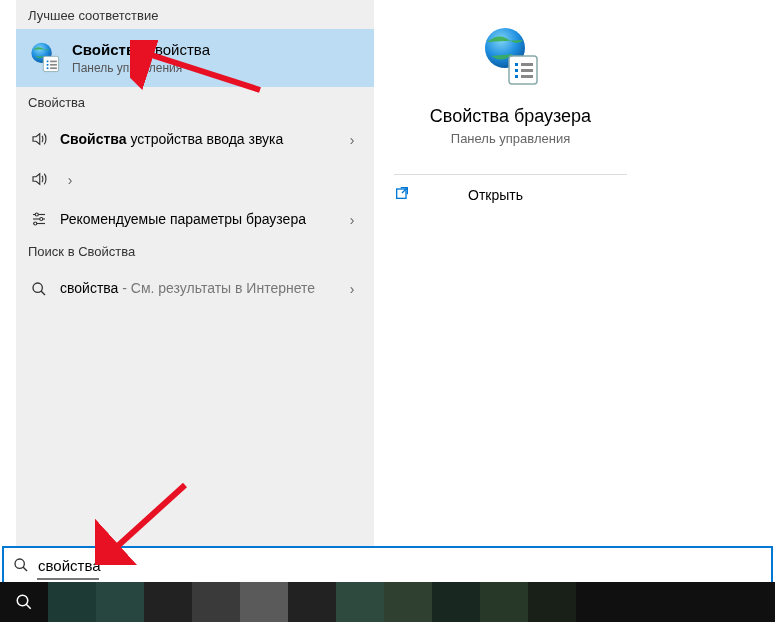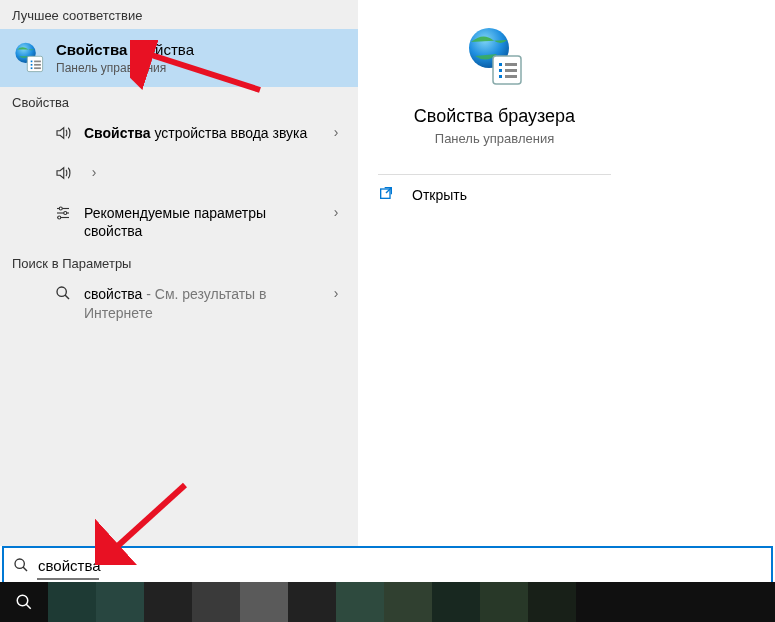--- a/index.html
+++ b/index.html
@@ -1,42 +1,42 @@
 <!DOCTYPE html>
 <html><head>
 <meta charset="utf-8">
 <style>
   * { box-sizing: border-box; margin: 0; padding: 0; font-family: "Segoe UI", Arial, sans-serif; }
   body { width: 775px; height: 622px; position: relative; overflow: hidden; background: #fff; }
 
-  .panel { position: absolute; top: 0; left: 0; width: 631px; height: 546px; display: flex; background: #5eead4; }
+  .panel { position: absolute; top: 0; left: 16px; width: 631px; height: 546px; display: flex; background: #5eead4; }
   .left { width: 358px; background: #efefef; display: flex; flex-direction: column; }
   .right { flex: 1; background: #fff; display: flex; flex-direction: column; }
 
   .section-header { font-size: 13px; color: #333; padding: 8px 12px 6px; }
 
   .best-match { display: flex; align-items: center; padding: 8px 12px; background: #bcdcf4; height: 58px; position: relative; }
   .best-match .icon-wrap { width: 34px; height: 34px; margin-right: 10px; }
   .best-match .title { font-size: 15px; color: #000; line-height: 1.2; }
   .best-match .title .bold { font-weight: 600; }
   .best-match .subtitle { font-size: 12px; color: #555; margin-top: 2px; }
 
-  .item { display: flex; align-items: flex-start; padding: 8px 12px; min-height: 40px; position: relative; margin-left: 40px; }
+  .item { display: flex; align-items: flex-end; padding: 8px 12px; min-height: 40px; position: relative; }
   .item .icon-slot { width: 22px; display: flex; justify-content: center; margin-right: 10px; color: #333; }
   .item .label { font-size: 14px; color: #000; flex: 1; line-height: 1.3; }
   .item .label .bold { font-weight: 600; }
   .item .label .gray { color: #777; }
   .item .chev { color: #666; font-size: 14px; width: 20px; text-align: center; }
 
   .right-hero { display: flex; flex-direction: column; align-items: center; padding-top: 26px; padding-bottom: 18px; }
   .hero-icon { width: 64px; height: 64px; }
   .hero-title { font-size: 18px; color: #000; margin-top: 16px; }
   .hero-sub { font-size: 13px; color: #666; margin-top: 4px; }
   .divider { height: 1px; background: #ddd; margin: 10px 20px 0; }
-  .action { display: flex; align-items: center; padding: 10px 20px; font-size: 14px; color: #000; }
+  .action { display: flex; align-items: center; padding: 10px 20px; font-size: 14px; color: #000; gap: 40px; }
   .action .aicon { width: 20px; margin-right: 14px; color: #0078d4; font-size: 16px; }
 
   .search-box { position: absolute; left: 2px; top: 546px; width: 771px; height: 38px; border: 2px solid #0078d4; background: #fff; display: flex; align-items: center; }
   .search-box .sicon { width: 34px; display: flex; justify-content: center; color: #333; }
   .search-box input { border: none; outline: none; font-size: 15px; flex: 1; background: transparent; }
   .caret-line { position: absolute; left: 37px; top: 578px; width: 62px; height: 2px; background: #777; }
 
   .taskbar { position: absolute; left: 0; top: 582px; width: 775px; height: 40px; background: #101010; display: flex; }
   .tb-search { width: 48px; display: flex; align-items: center; justify-content: center; }
   .tb-search svg { width: 18px; height: 18px; }
@@ -113,25 +113,25 @@
       <div class="icon-slot">
         <svg width="18" height="18" viewBox="0 0 24 24" fill="none" stroke="currentColor" stroke-width="1.5">
             <line x1="4" y1="6" x2="20" y2="6"></line>
             <circle cx="9" cy="6" r="2" fill="#fff"></circle>
             <line x1="4" y1="12" x2="20" y2="12"></line>
             <circle cx="15" cy="12" r="2" fill="#fff"></circle>
             <line x1="4" y1="18" x2="20" y2="18"></line>
             <circle cx="7" cy="18" r="2" fill="#fff"></circle>
           </svg>
       </div>
-      <div class="label"><span class="bold"></span><span>Рекомендуемые параметры свойства</span></div>
-      <div class="chev">›</div>
-    </div>
-
-    <div class="section-header">Поиск в Параметры</div>
+      <div class="label"><span class="bold"></span><span>Рекомендуемые параметры браузера</span></div>
+      <div class="chev">›</div>
+    </div>
+
+    <div class="section-header">Поиск в Свойства</div>
 
     <div class="item">
       <div class="icon-slot">
         <svg width="16" height="16" viewBox="0 0 24 24" fill="none" stroke="currentColor" stroke-width="2">
             <circle cx="10" cy="10" r="7"></circle>
             <line x1="15" y1="15" x2="21" y2="21"></line>
           </svg>
       </div>
       <div class="label"><span>свойства</span><span class="gray"> - См. результаты в Интернете</span></div>
       <div class="chev">›</div>

